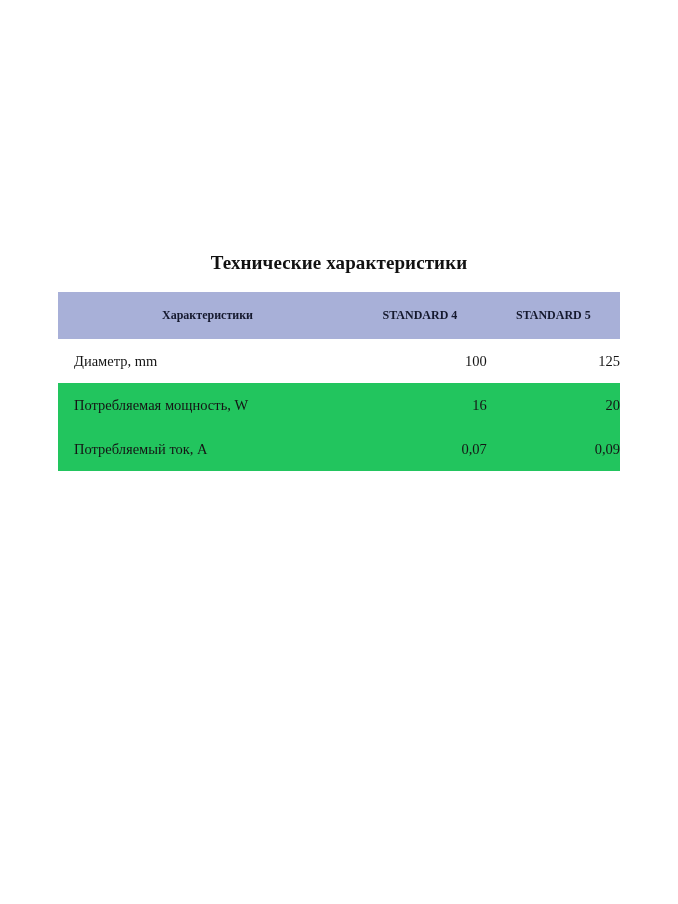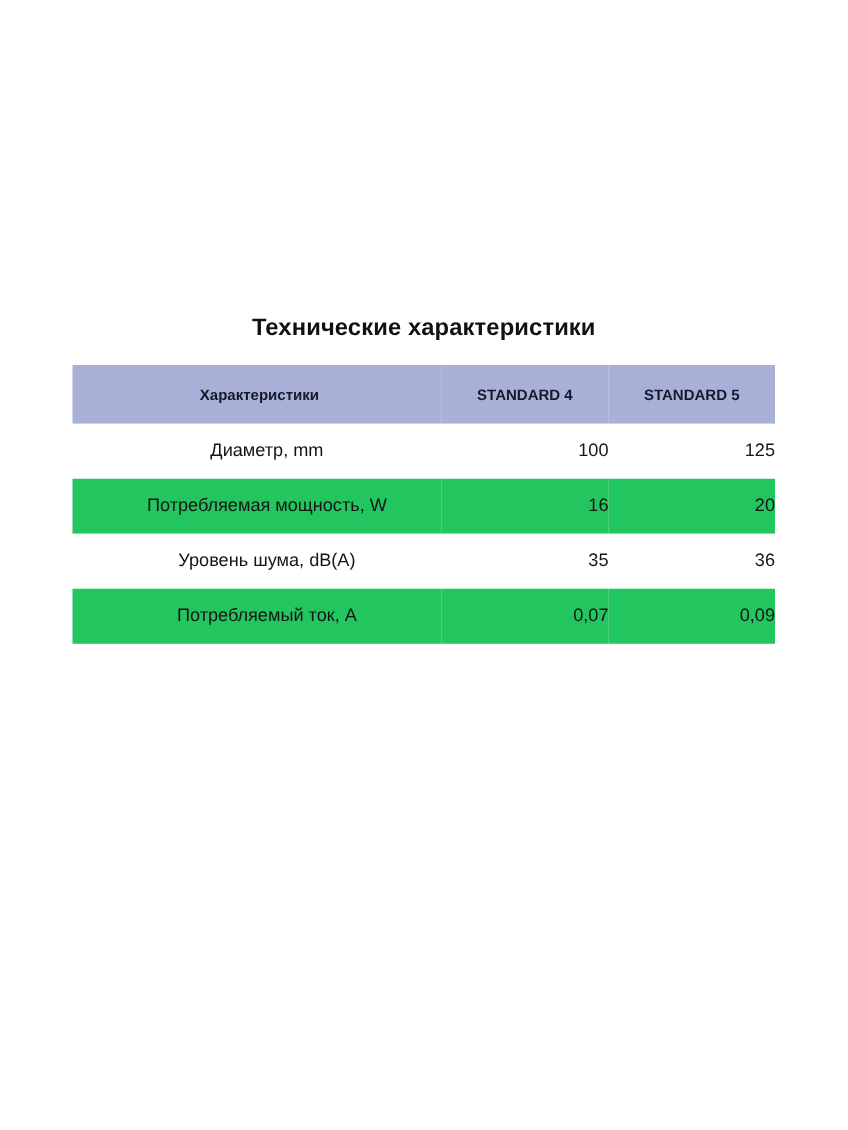--- a/index.html
+++ b/index.html
@@ -12,20 +12,21 @@
     background: #ffffff;
     font-family: "Liberation Sans", sans-serif;
     color: #1a1a1a;
     overflow: hidden;
   }
   .page {
     position: relative;
     width: 678px;
     height: 904px;
     box-sizing: border-box;
+    font-family: Liberation Serif, serif;
   }
   .spec-block {
     position: absolute;
     left: 58px;
     top: 252px;
     width: 562px;
   }
   .spec-title {
     text-align: center;
     font-size: 19px;
@@ -60,21 +61,21 @@
     text-align: center;
   }
   tbody td {
     height: 44px;
     padding: 0;
     font-size: 14.5px;
     vertical-align: middle;
     color: #151515;
   }
   tbody td.param {
-    text-align: center;
+    text-align: left;
     padding-left: 16px;
   }
   tbody td.val {
     text-align: right;
   }
   tbody tr.odd td {
     background: #ffffff;
   }
   tbody tr.even td {
     background: #22c55e;
@@ -109,25 +110,20 @@
         <tr class="odd">
           <td class="param">Диаметр, mm</td>
           <td class="val">100</td>
           <td class="val">125</td>
         </tr>
         <tr class="even">
           <td class="param">Потребляемая мощность, W</td>
           <td class="val">16</td>
           <td class="val">20</td>
         </tr>
-        <tr class="odd">
-          <td class="param">Уровень шума, dB(A)</td>
-          <td class="val">35</td>
-          <td class="val">36</td>
-        </tr>
         <tr class="even">
           <td class="param">Потребляемый ток, A</td>
           <td class="val">0,07</td>
           <td class="val">0,09</td>
         </tr>
       </tbody>
     </table>
   </div>
 </div>
 

